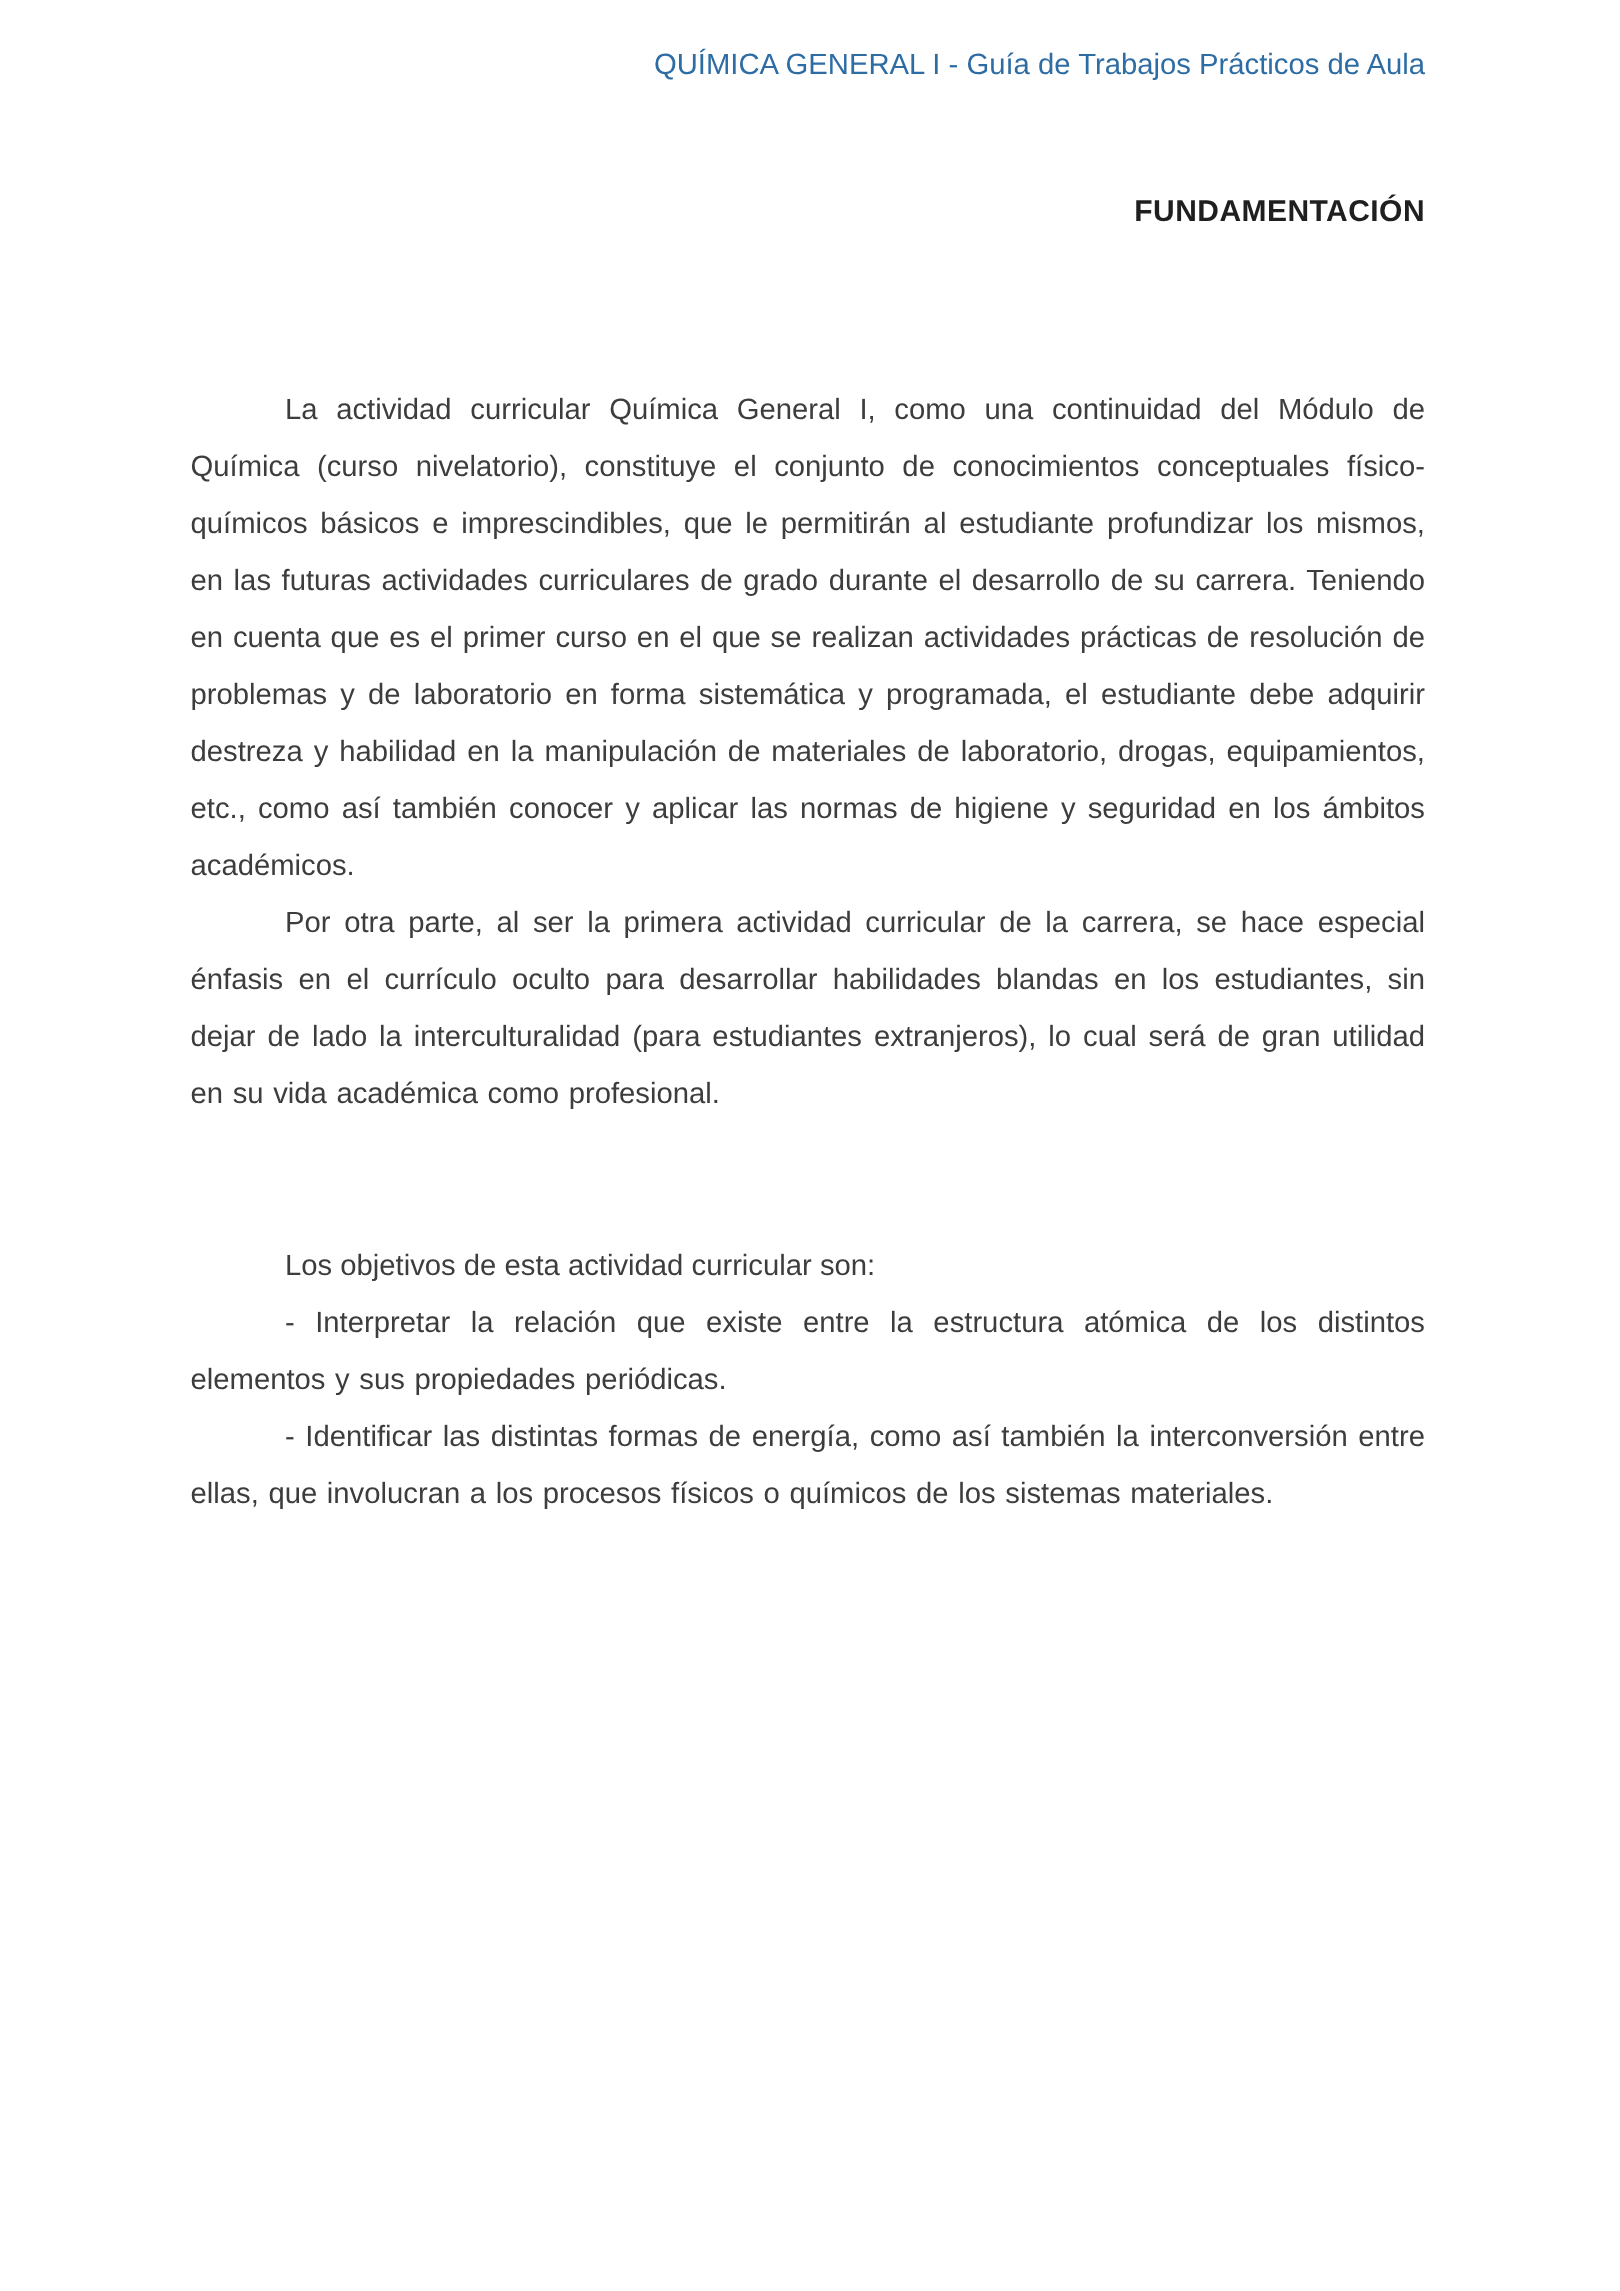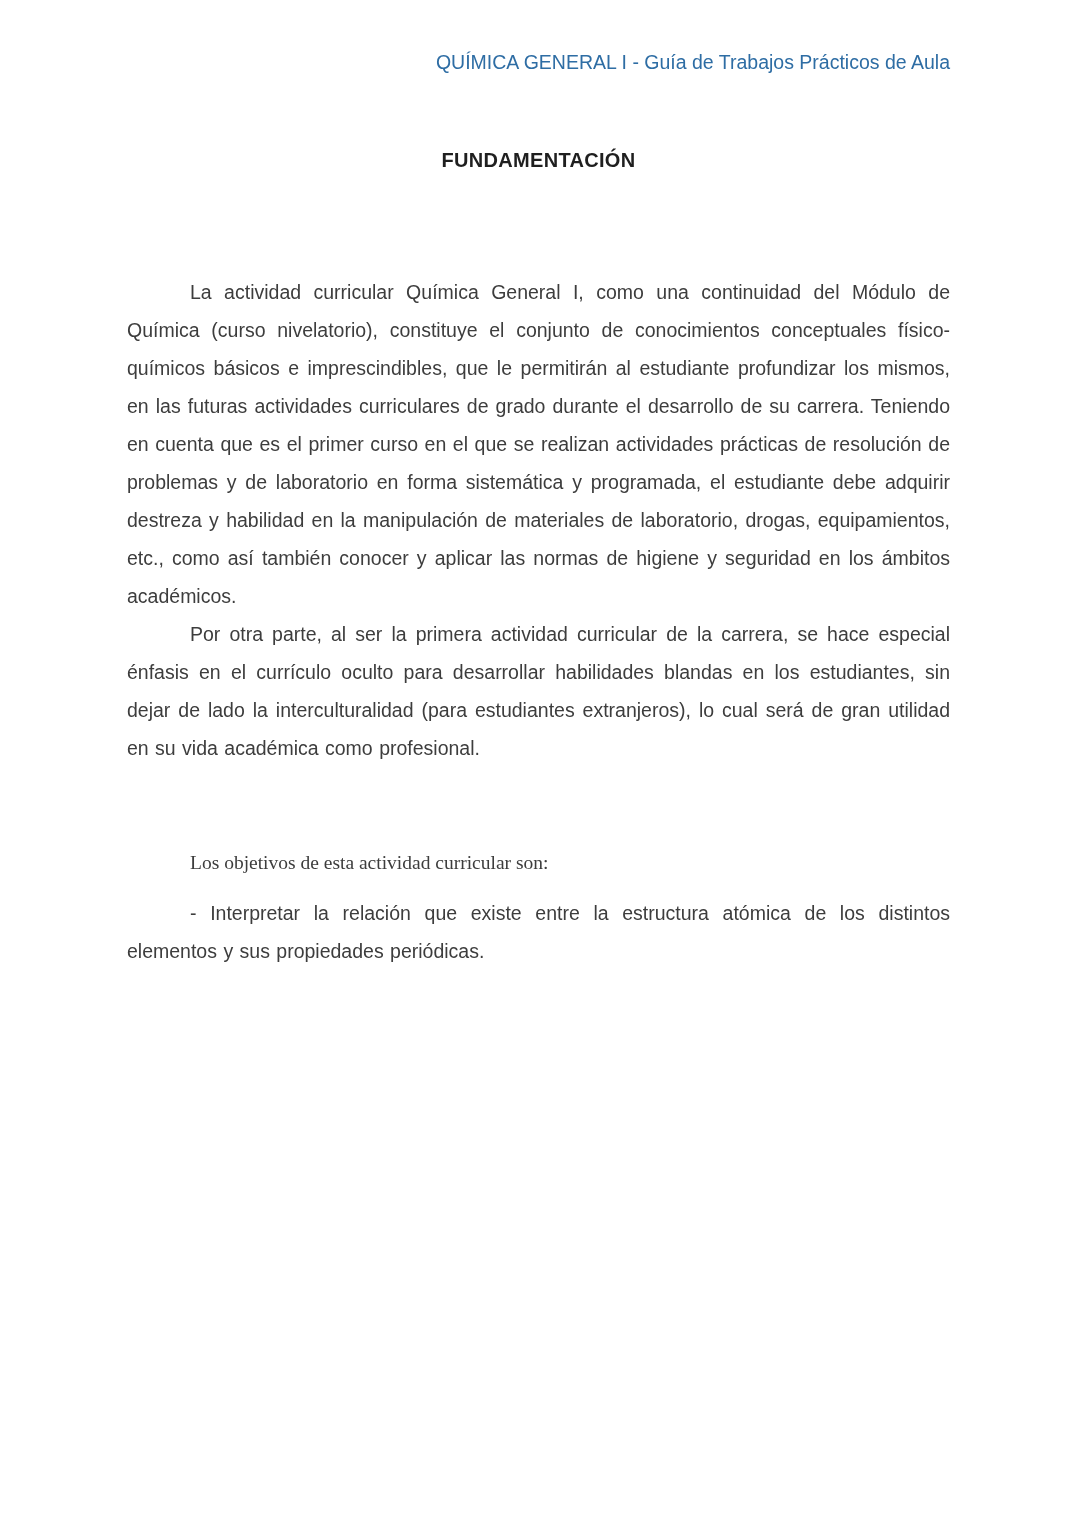--- a/index.html
+++ b/index.html
@@ -6,36 +6,36 @@
     margin: 0;
     padding: 0;
     background: #ffffff;
   }
   .page {
     position: relative;
     width: 1080px;
     height: 1527px;
     background: #ffffff;
     box-sizing: border-box;
-    padding: 43px 130px 0 127px;
+    padding: 24px 130px 0 127px;
     font-family: "Liberation Sans", sans-serif;
     font-size: 19.5px;
     line-height: 38px;
     color: #3d3d3d;
     overflow: hidden;
   }
   .doc-header {
     text-align: right;
     color: #2e6da4;
     line-height: 38px;
     white-space: nowrap;
   }
   .h-main {
     margin: 60px 0 0 0;
-    text-align: center;
+    text-align: right;
     font-weight: bold;
     font-size: 20px;
     line-height: 38px;
     color: #1f1f1f;
     letter-spacing: 0.3px;
   }
   .h-sub {
     margin: 30px 0 0 0;
     text-align: center;
     font-weight: bold;
@@ -47,23 +47,22 @@
   p.body-par {
     margin: 0;
     text-align: justify;
     text-indent: 63px;
     word-spacing: 1px;
   }
   p.first-par {
     margin-top: 94px;
   }
   p.intro-line {
-    margin: 77px 0 12px 0;
+    margin: 77px 0 0 0;
     text-indent: 63px;
-    font-family: Liberation Serif, serif;
   }
   p.obj-item {
     margin: 0;
     text-align: justify;
     text-indent: 63px;
     word-spacing: 1px;
   }
 </style>
 </head>
 <body>
@@ -77,14 +76,15 @@
   <p class="body-par first-par">La actividad curricular Química General I, como una continuidad del Módulo de Química (curso nivelatorio), constituye el conjunto de conocimientos conceptuales físico-químicos básicos e imprescindibles, que le permitirán al estudiante profundizar los mismos, en las futuras actividades curriculares de grado durante el desarrollo de su carrera. Teniendo en cuenta que es el primer curso en el que se realizan actividades prácticas de resolución de problemas y de laboratorio en forma sistemática y programada, el estudiante debe adquirir destreza y habilidad en la manipulación de materiales de laboratorio, drogas, equipamientos, etc., como así también conocer y aplicar las normas de higiene y seguridad en los ámbitos académicos.</p>
 
   <p class="body-par">Por otra parte, al ser la primera actividad curricular de la carrera, se hace especial énfasis en el currículo oculto para desarrollar habilidades blandas en los estudiantes, sin dejar de lado la interculturalidad (para estudiantes extranjeros), lo cual será de gran utilidad en su vida académica como profesional.</p>
 
 
   <p class="intro-line">Los objetivos de esta actividad curricular son:</p>
 
 
   <p class="obj-item">- Interpretar la relación que existe entre la estructura atómica de los distintos elementos y sus propiedades periódicas.</p>
 
+  <p class="obj-item">- Identificar las distintas formas de energía, como así también la interconversión entre ellas, que involucran a los procesos físicos o químicos de los sistemas materiales.</p>
 
 </div>
 
 </body></html>

